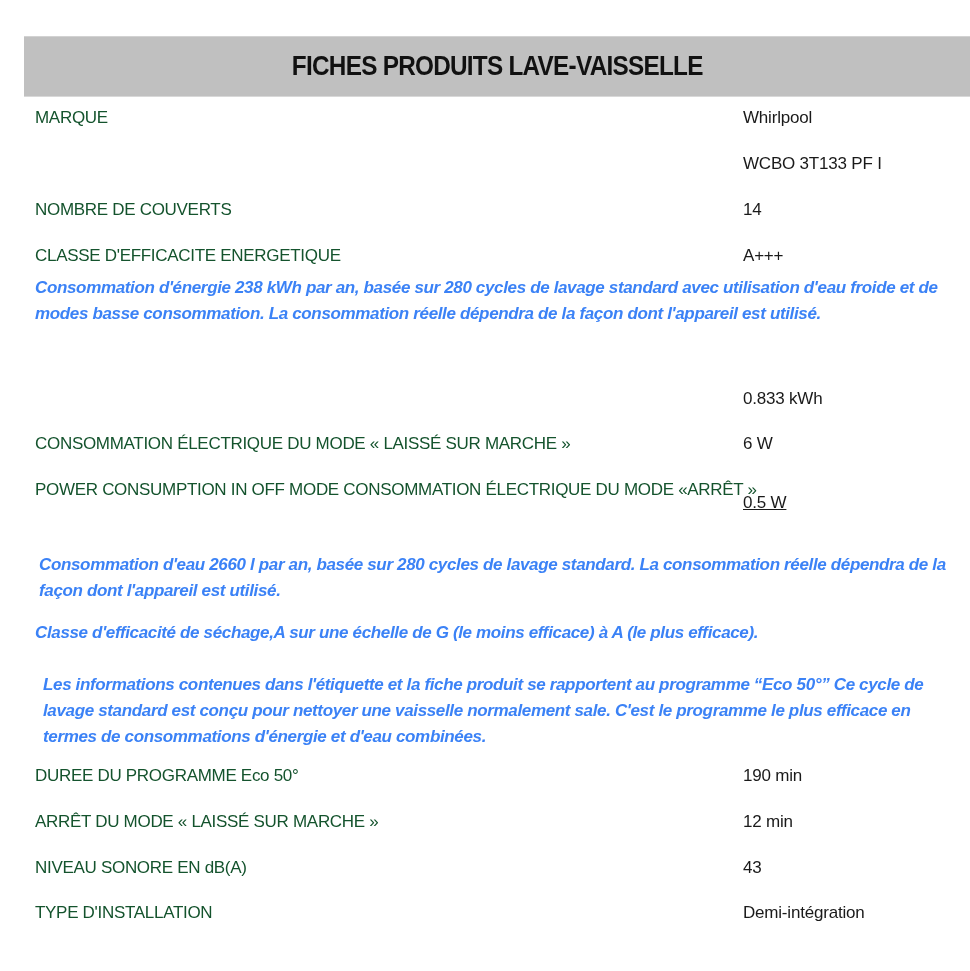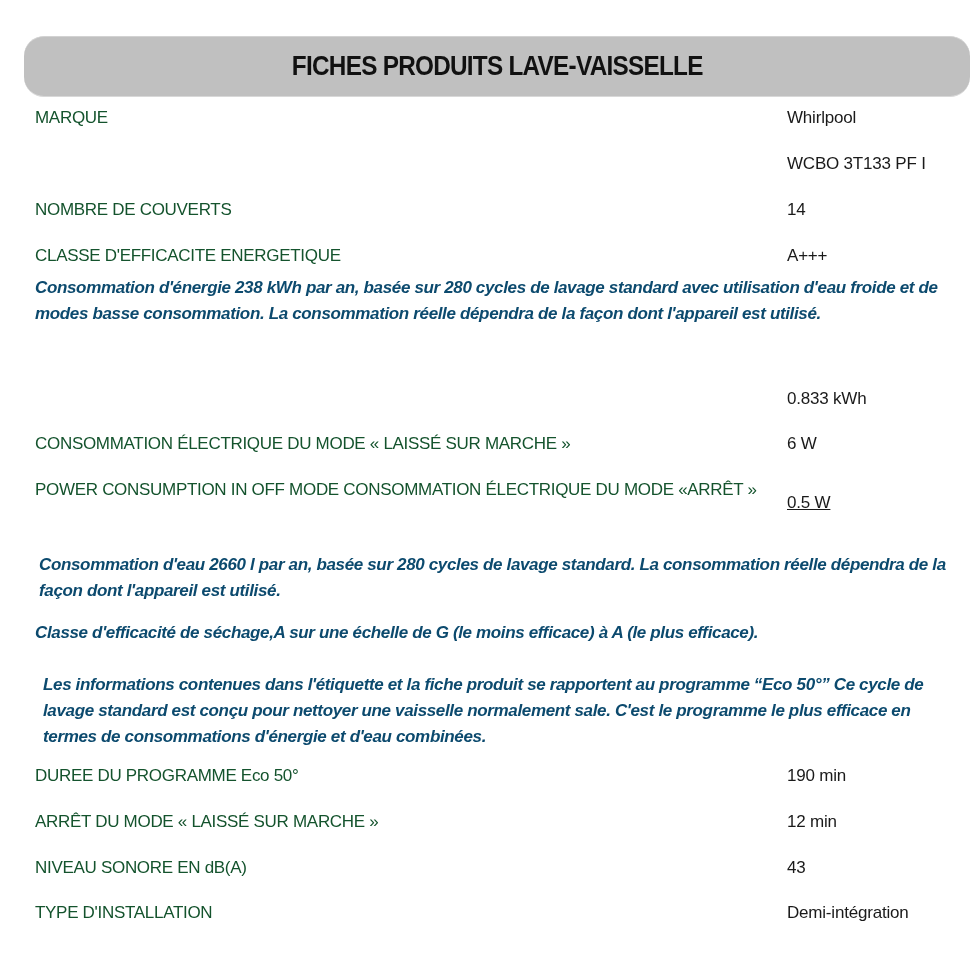--- a/index.html
+++ b/index.html
@@ -22,21 +22,20 @@
       width: 946px;
     }
     .title-bar {
       height: 59px;
       background: #c0c0c0;
       border-top: 1px solid #d2d2d2;
       border-bottom: 1px solid #d8d8d8;
       display: flex;
       align-items: center;
       justify-content: center;
-      border-radius: 20px;
     }
     .title-bar h1 {
       margin: 0;
       font-family: "Liberation Sans", sans-serif;
       font-size: 27px;
       font-weight: bold;
       letter-spacing: -0.8px;
       color: #111;
       transform: scaleX(0.9);
     }
@@ -51,37 +50,37 @@
       position: absolute;
       left: 11px;
       font-size: 17px;
       font-weight: normal;
       letter-spacing: -0.3px;
       line-height: 26px;
       color: #14532d;
     }
     .row .value {
       position: absolute;
-      left: 763px;
+      left: 719px;
       font-size: 17px;
       font-weight: normal;
       letter-spacing: -0.2px;
       color: #1a1a1a;
       white-space: nowrap;
     }
     .note {
       position: absolute;
       left: 11px;
       width: 925px;
       font-size: 17px;
       font-weight: bold;
       font-style: italic;
       line-height: 26px;
       letter-spacing: -0.35px;
-      color: #0c4a6e;
+      color: #3b82f6;
     }
   </style>
 </head>
 <body>
 
 <div class="sheet">
   <div class="title-bar">
     <h1>FICHES PRODUITS LAVE-VAISSELLE</h1>
   </div>
 </div>

